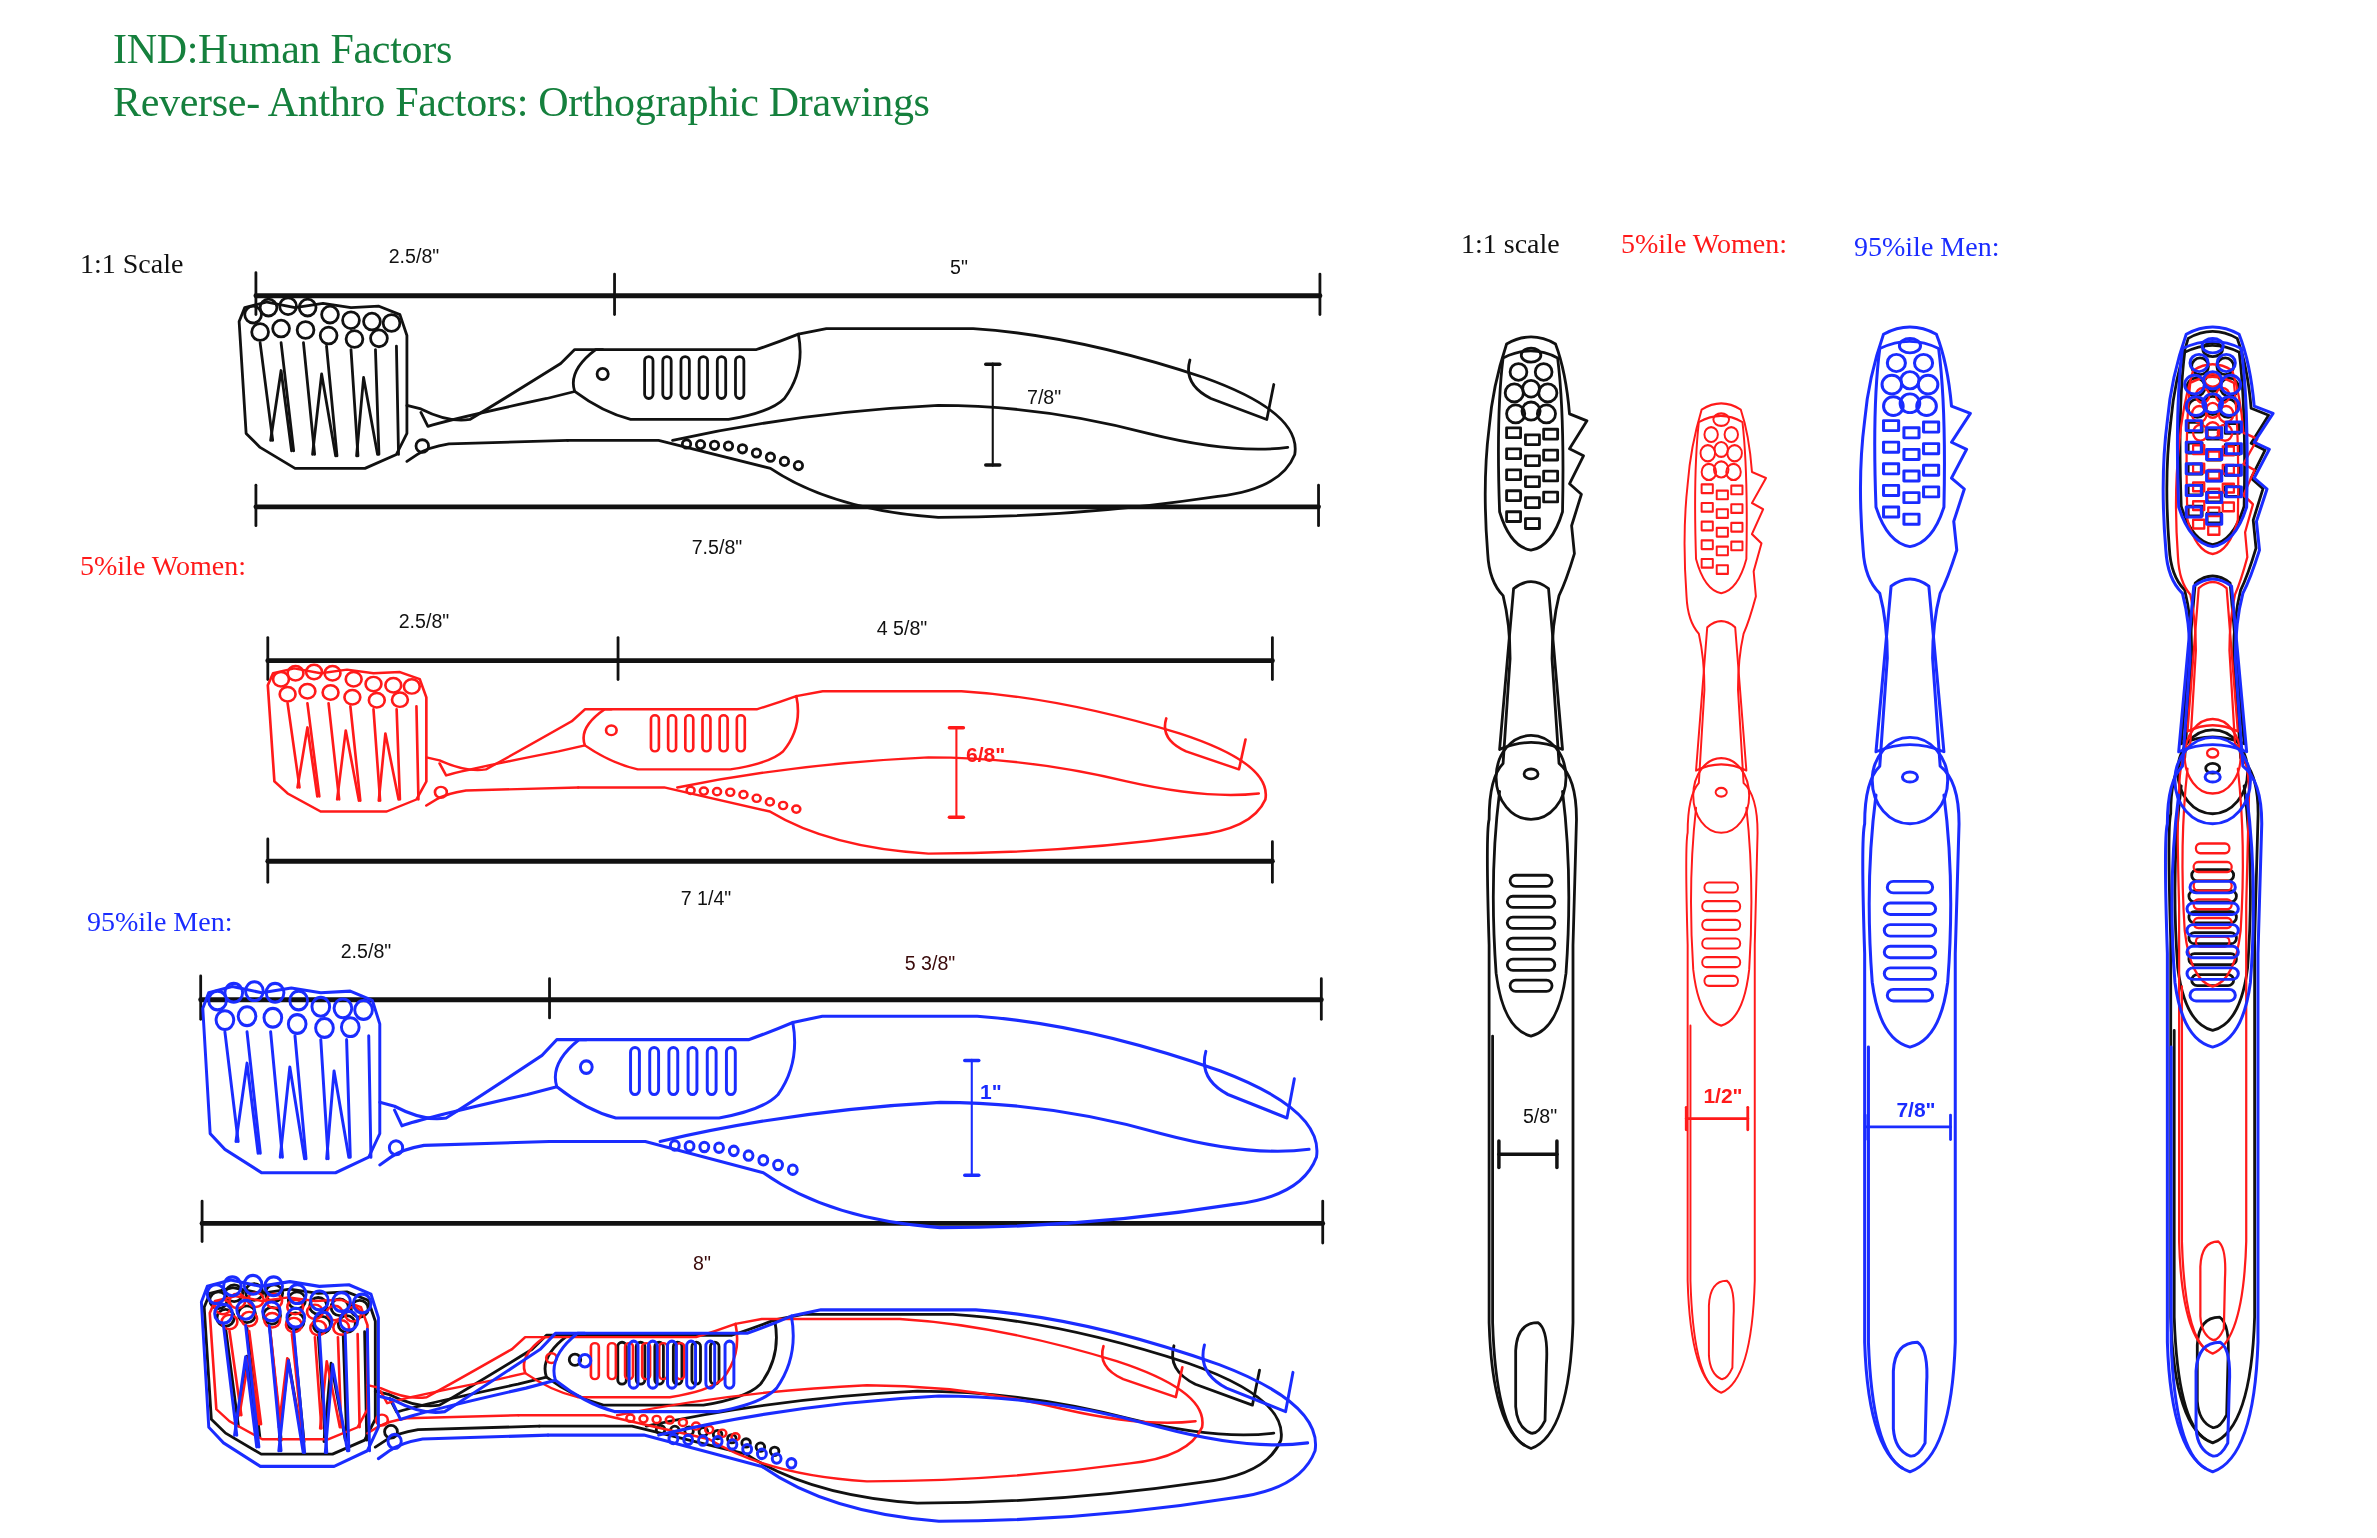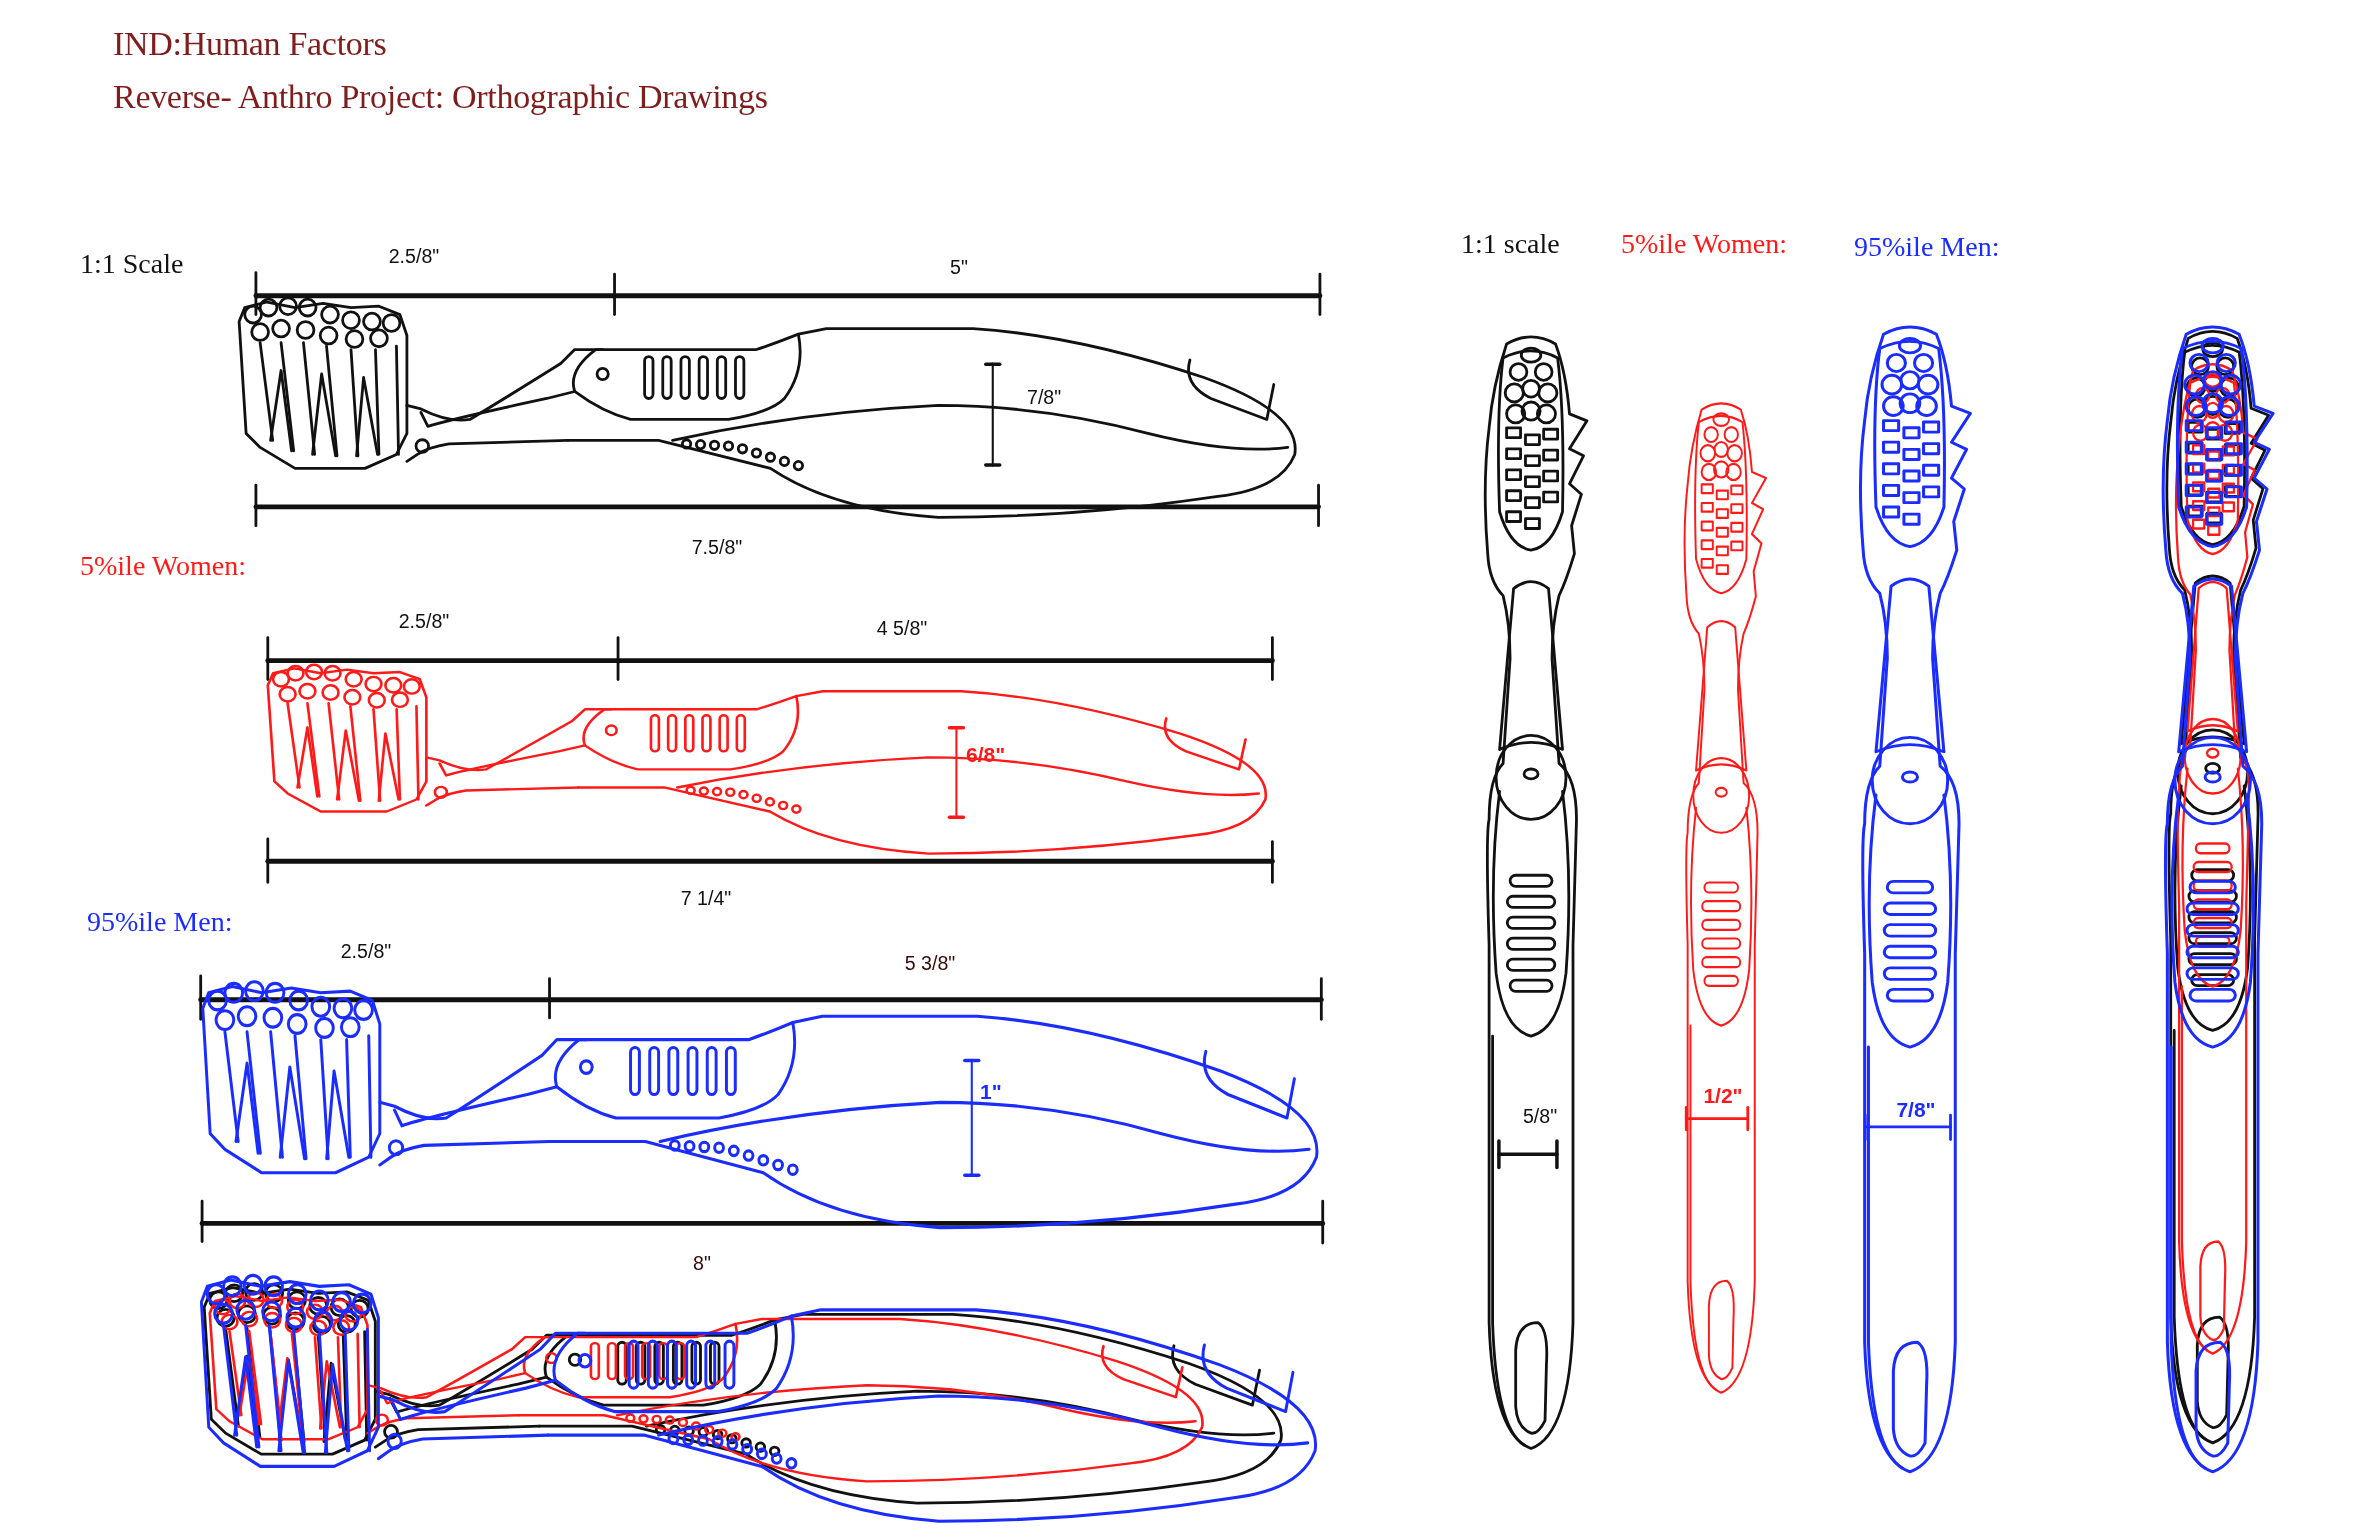--- a/index.html
+++ b/index.html
@@ -1,30 +1,30 @@
 <!DOCTYPE html>
 <html style="font-size:11.2px"><head>
 <meta charset="utf-8">
 <style>
   html, body { margin: 0; padding: 0; background: #ffffff; }
   body { width: 2377px; height: 1538px; position: relative; overflow: hidden; font-family: "Liberation Serif", serif; }
-  .title { position: absolute; left: 113px; font-family: "Liberation Serif", serif; font-size: 34px; color: #7f1d1d; white-space: nowrap; letter-spacing: -0.3px; }
+  .title { position: absolute; left: 113px; font-family: "Liberation Serif", serif; font-size: 42px; color: #15803d; white-space: nowrap; letter-spacing: -0.3px; }
   #title1 { top: 25px; }
   #title2 { top: 78px; }
   .lbl { position: absolute; font-family: "Liberation Serif", serif; font-size: 28px; white-space: nowrap; }
   .dim { position: absolute; font-family: "Liberation Sans", sans-serif; font-size: 19.6px; color: #111; white-space: nowrap; transform: translateX(-50%); }
   .dim.bold { font-weight: bold; font-size: 21px; }
   svg#canvas { position: absolute; left: 0; top: 0; }
   .stk { fill: none; stroke-linecap: round; stroke-linejoin: round; }
 </style>
 </head>
 <body>
 
 <div id="title1" class="title">IND:Human Factors</div>
-<div id="title2" class="title">Reverse- Anthro Project: Orthographic Drawings</div>
+<div id="title2" class="title">Reverse- Anthro Factors: Orthographic Drawings</div>
 
 <div class="lbl" style="left:80px;top:248px;color:#111;">1:1 Scale</div>
 <div class="lbl" style="left:80px;top:550px;color:#ff1a1a;">5%ile Women:</div>
 <div class="lbl" style="left:87px;top:906px;color:#1a2cff;">95%ile Men:</div>
 
 <div class="dim" style="left:414px;top:245px;">2.5/8"</div>
 <div class="dim" style="left:959px;top:256px;">5"</div>
 <div class="dim" style="left:1027px;top:386px;transform:none;">7/8"</div>
 <div class="dim" style="left:717px;top:536px;">7.5/8"</div>
 

